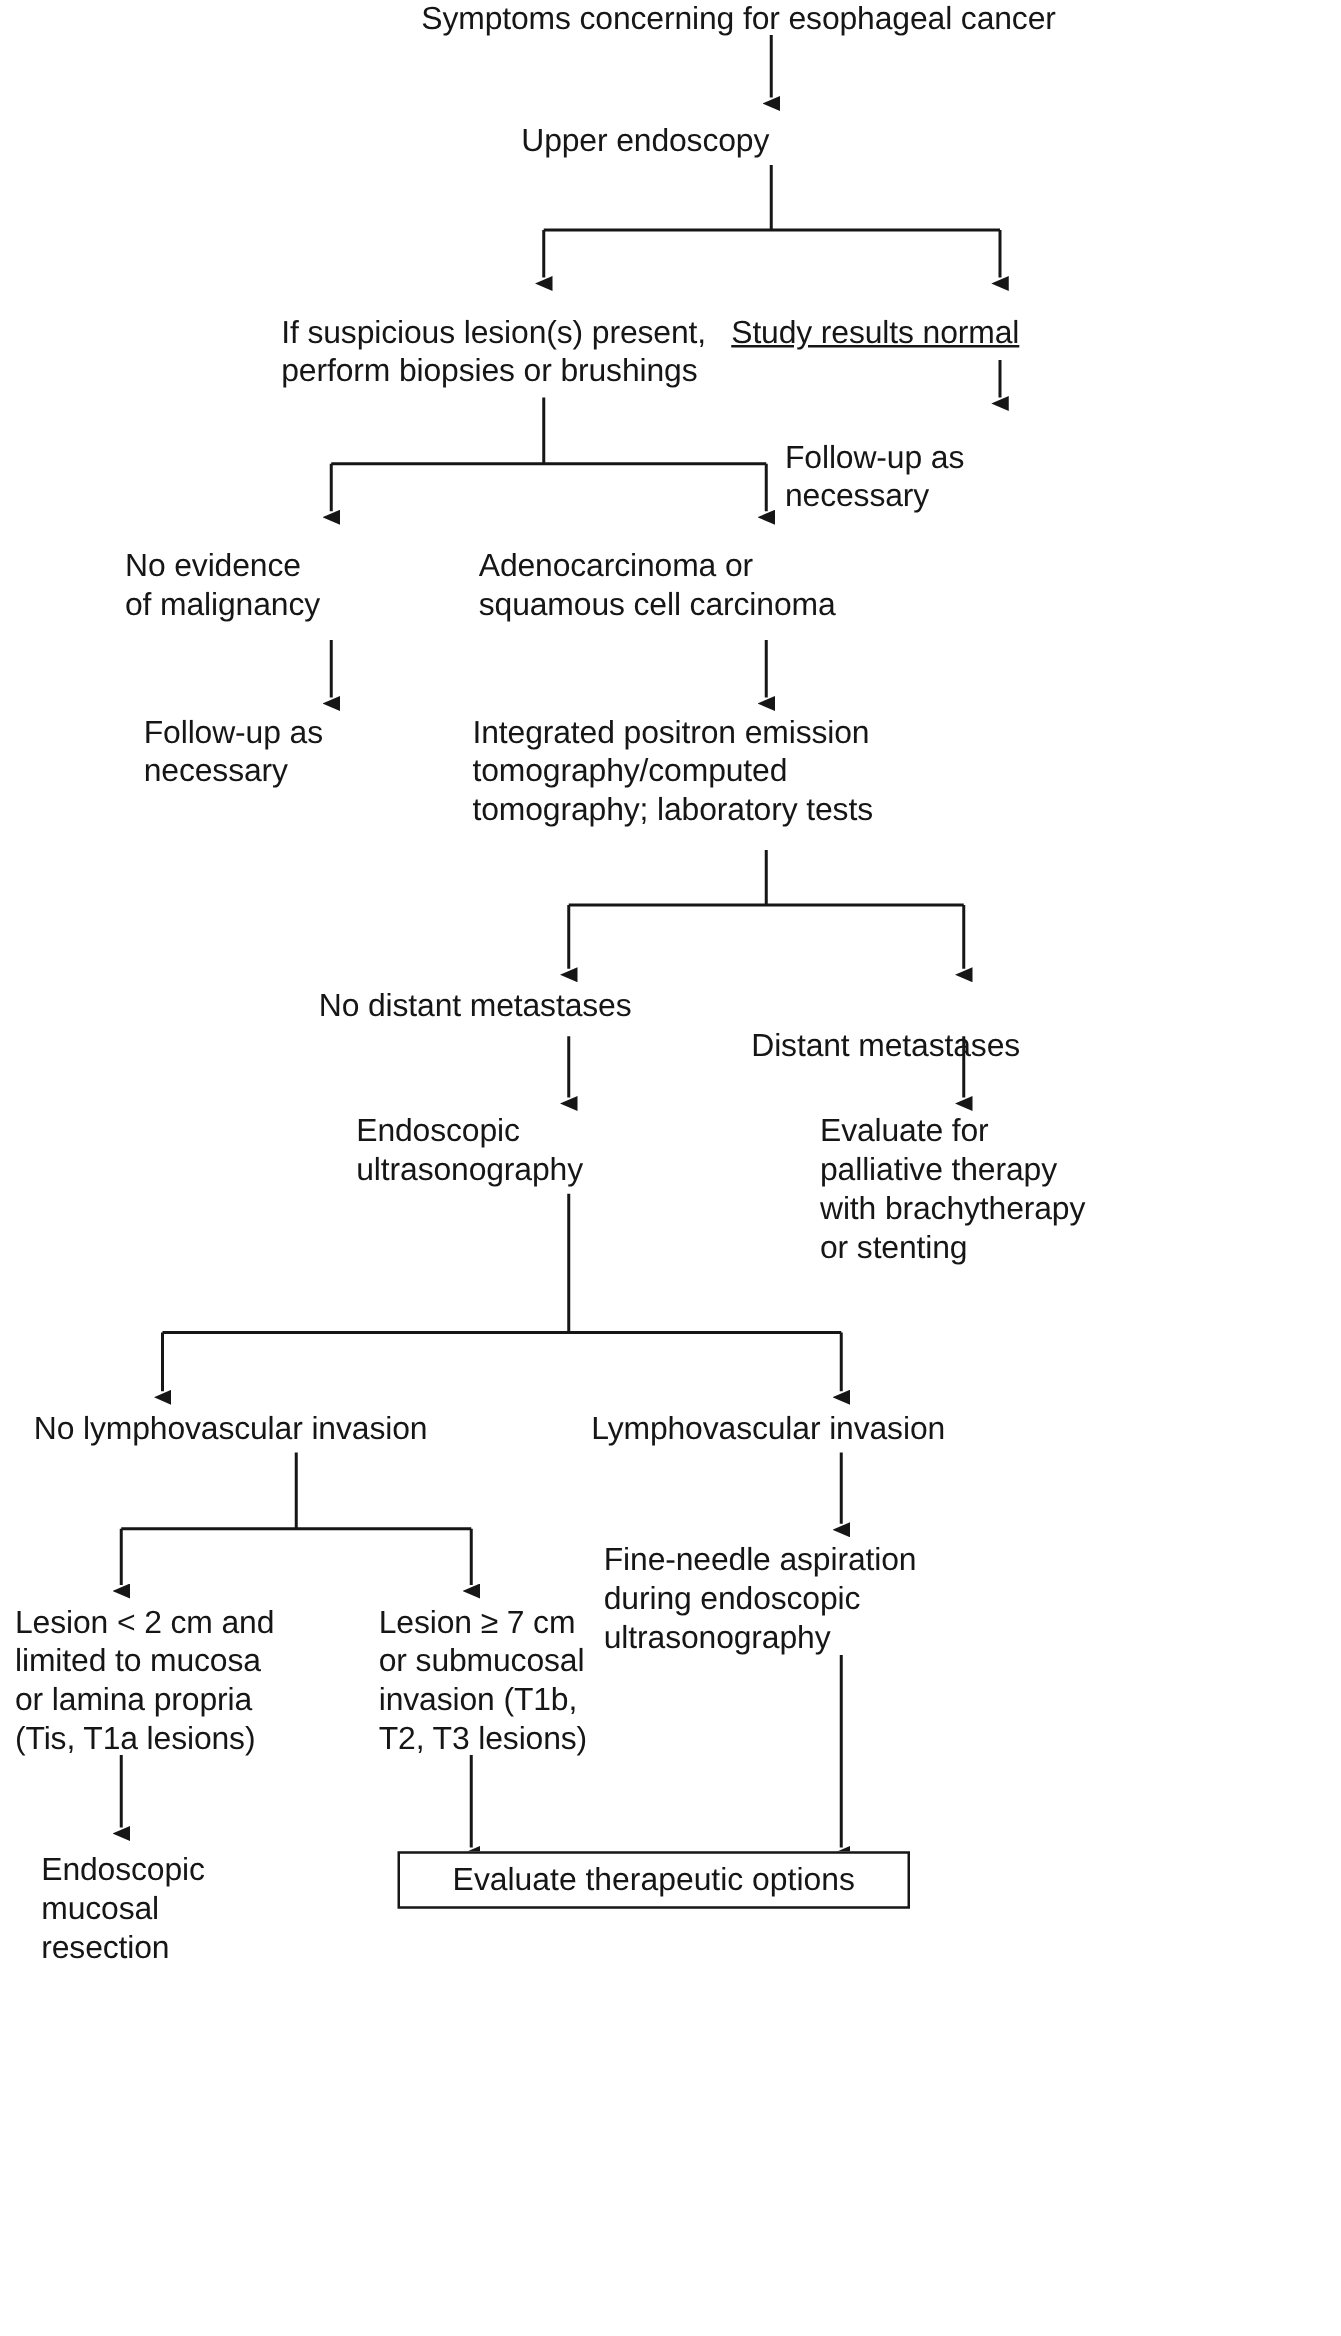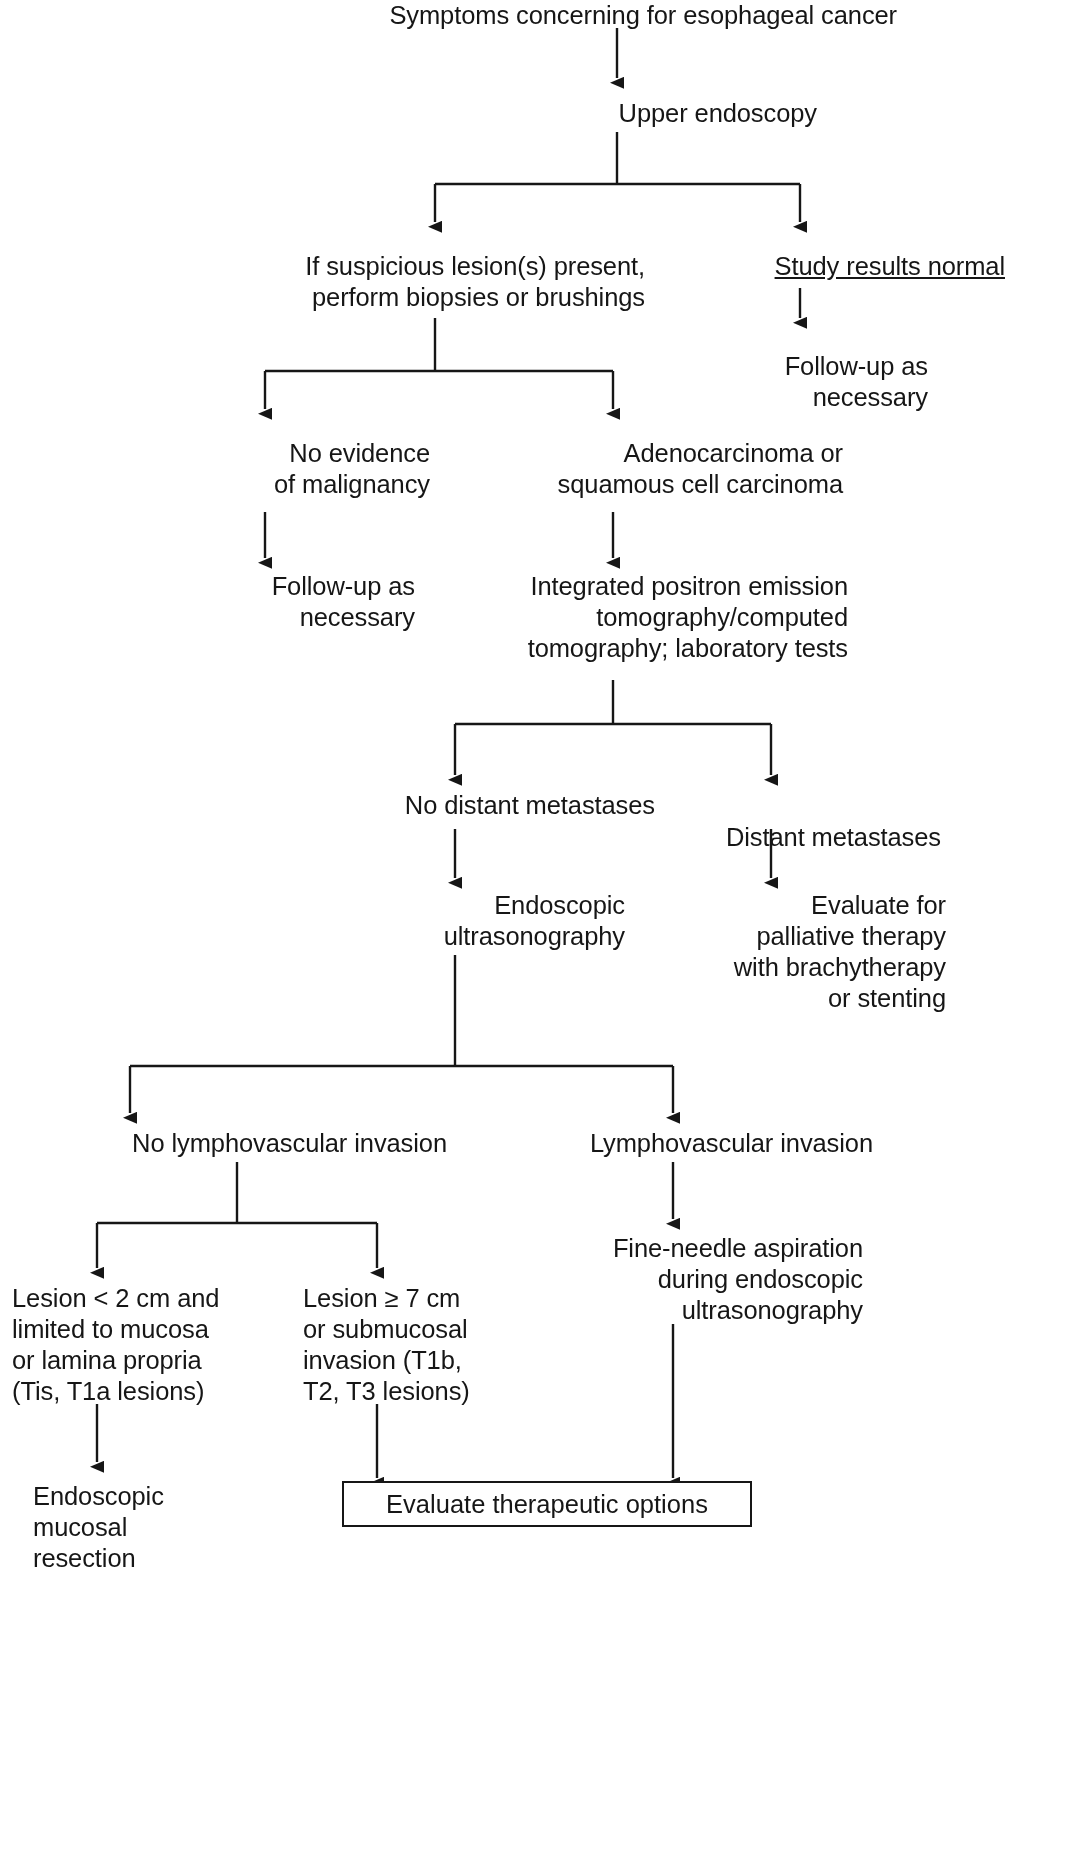--- a/index.html
+++ b/index.html
@@ -25,21 +25,21 @@
     pointer-events: none;
   }
   .node {
     position: absolute;
     font-size: 25.5px;
     line-height: 31px;
     color: #161616;
     white-space: pre-line;
     letter-spacing: -0.1px;
   }
-  .ctr { text-align: right; transform: translateX(-50%); }
+  .ctr { text-align: left; transform: translateX(-50%); }
   .lft { text-align: left; }
   .boxnode {
     position: absolute;
     border: 2.5px solid #161616;
     background: #ffffff;
     box-sizing: border-box;
     display: flex;
     align-items: center;
     justify-content: center;
     font-size: 25.5px;
@@ -160,17 +160,17 @@
 T2, T3 lesions)</div>
 
   <div class="node ctr" style="left:673px; top:1233px; width:380px;">Fine-needle aspiration
 during endoscopic
 ultrasonography</div>
 
   <div class="node lft" style="left:33px; top:1481px; width:230px;">Endoscopic
 mucosal
 resection</div>
 
-  <div class="boxnode" style="left:318px; top:1481px; width:410px; height:46px;margin-left:24px;">
+  <div class="boxnode" style="left:318px; top:1481px; width:410px; height:46px;">
     <span>Evaluate therapeutic options</span>
   </div>
 
 </div>
 
 </body></html>

